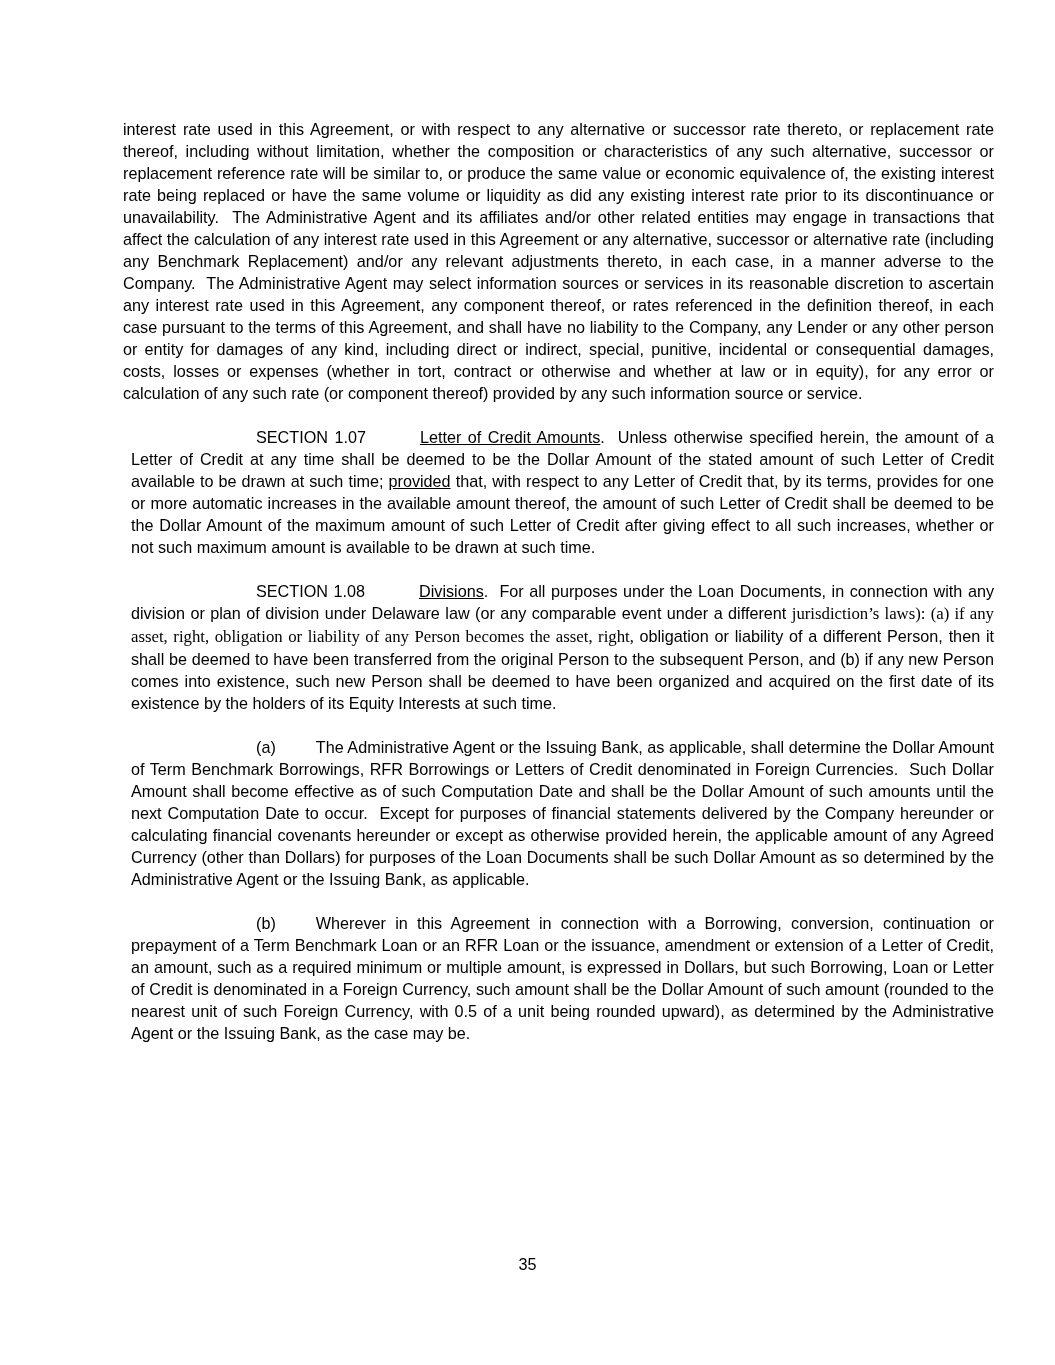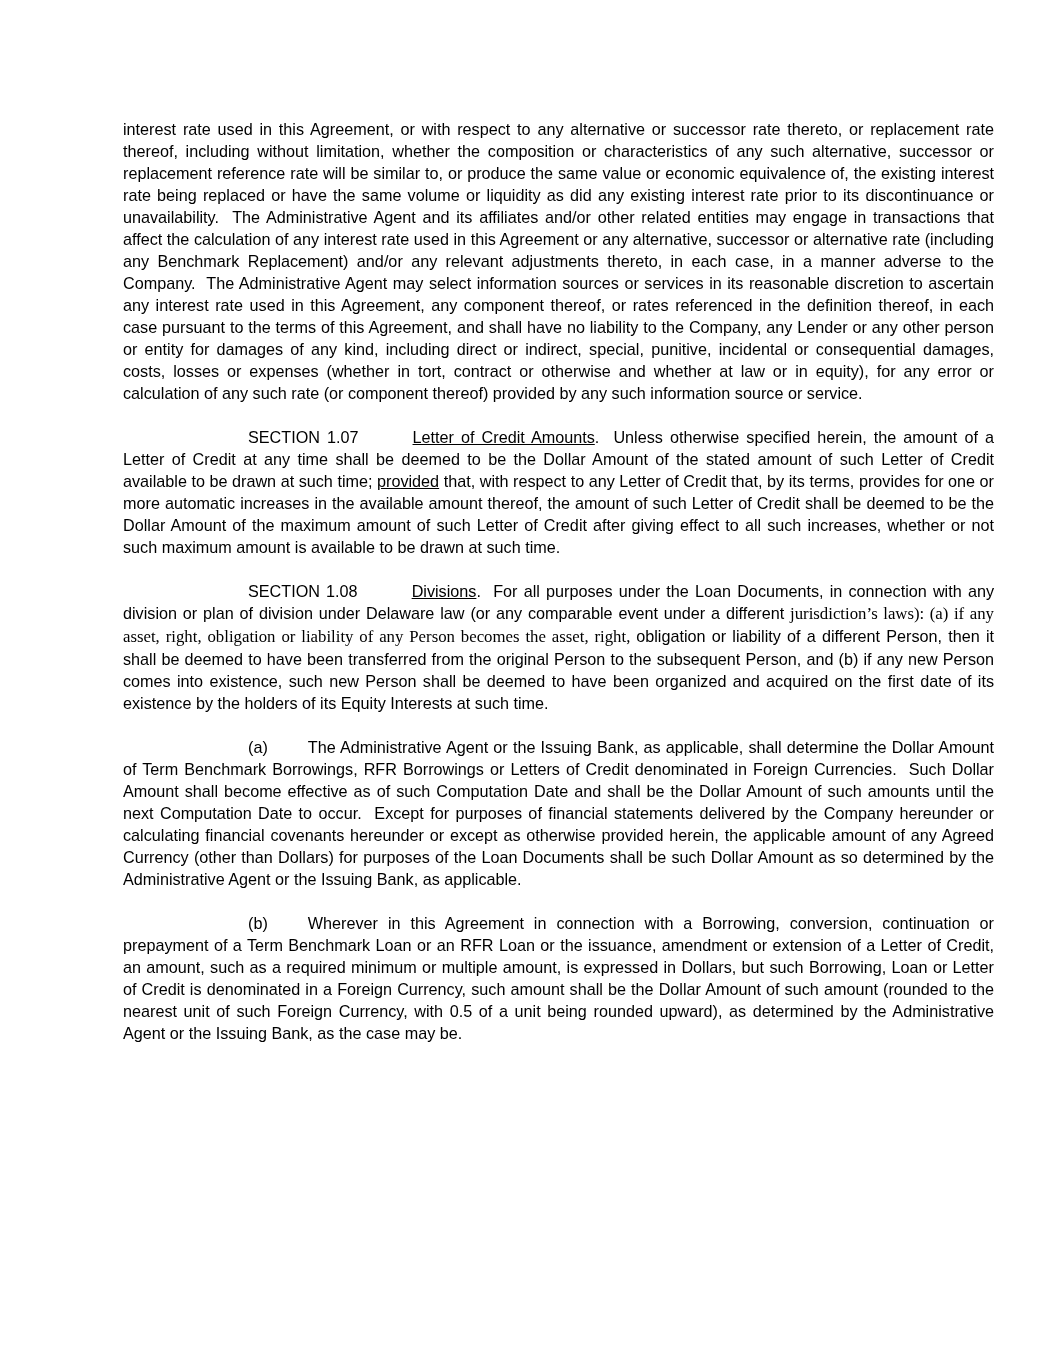--- a/index.html
+++ b/index.html
@@ -20,20 +20,21 @@
   }
   p.para {
     margin: 0 0 22px 0;
     font-size: 16.2px;
     line-height: 22px;
     text-align: justify;
     white-space: pre-wrap;
   }
   p.indent {
     text-indent: 125px;
+    margin-left: 8px;
   }
   .tab {
     display: inline-block;
     width: 54px;
   }
   .tab-sm {
     display: inline-block;
     width: 40px;
   }
   .u {
@@ -62,14 +63,15 @@
 
   <p class="para indent"><span>SECTION 1.07</span><span class="tab"></span><span class="u">Letter of Credit Amounts</span><span>.  Unless otherwise specified herein, the amount of a Letter of Credit at any time shall be deemed to be the Dollar Amount of the stated amount of such Letter of Credit available to be drawn at such time; </span><span class="u">provided</span><span> that, with respect to any Letter of Credit that, by its terms, provides for one or more automatic increases in the available amount thereof, the amount of such Letter of Credit shall be deemed to be the Dollar Amount of the maximum amount of such Letter of Credit after giving effect to all such increases, whether or not such maximum amount is available to be drawn at such time.</span></p>
 
   <p class="para indent"><span>SECTION 1.08</span><span class="tab"></span><span class="u">Divisions</span><span>.  For all purposes under the Loan Documents, in connection with any division or plan of division under Delaware law (or any comparable event under a different </span><span class="serif-seg">jurisdiction’s laws): (a) if any asset, right, obligation or liability of any Person becomes the asset, right, </span><span>obligation or liability of a different Person, then it shall be deemed to have been transferred from the original Person to the subsequent Person, and (b) if any new Person comes into existence, such new Person shall be deemed to have been organized and acquired on the first date of its existence by the holders of its Equity Interests at such time.</span></p>
 
 
   <p class="para indent"><span>(a)</span><span class="tab-sm"></span><span>The Administrative Agent or the Issuing Bank, as applicable, shall determine the Dollar Amount of Term Benchmark Borrowings, RFR Borrowings or Letters of Credit denominated in Foreign Currencies.  Such Dollar Amount shall become effective as of such Computation Date and shall be the Dollar Amount of such amounts until the next Computation Date to occur.  Except for purposes of financial statements delivered by the Company hereunder or calculating financial covenants hereunder or except as otherwise provided herein, the applicable amount of any Agreed Currency (other than Dollars) for purposes of the Loan Documents shall be such Dollar Amount as so determined by the Administrative Agent or the Issuing Bank, as applicable.</span></p>
 
   <p class="para indent"><span>(b)</span><span class="tab-sm"></span><span>Wherever in this Agreement in connection with a Borrowing, conversion, continuation or prepayment of a Term Benchmark Loan or an RFR Loan or the issuance, amendment or extension of a Letter of Credit, an amount, such as a required minimum or multiple amount, is expressed in Dollars, but such Borrowing, Loan or Letter of Credit is denominated in a Foreign Currency, such amount shall be the Dollar Amount of such amount (rounded to the nearest unit of such Foreign Currency, with 0.5 of a unit being rounded upward), as determined by the Administrative Agent or the Issuing Bank, as the case may be.</span></p>
 
+  <div class="page-number">35</div>
 
 </div>
 
 </body></html>

